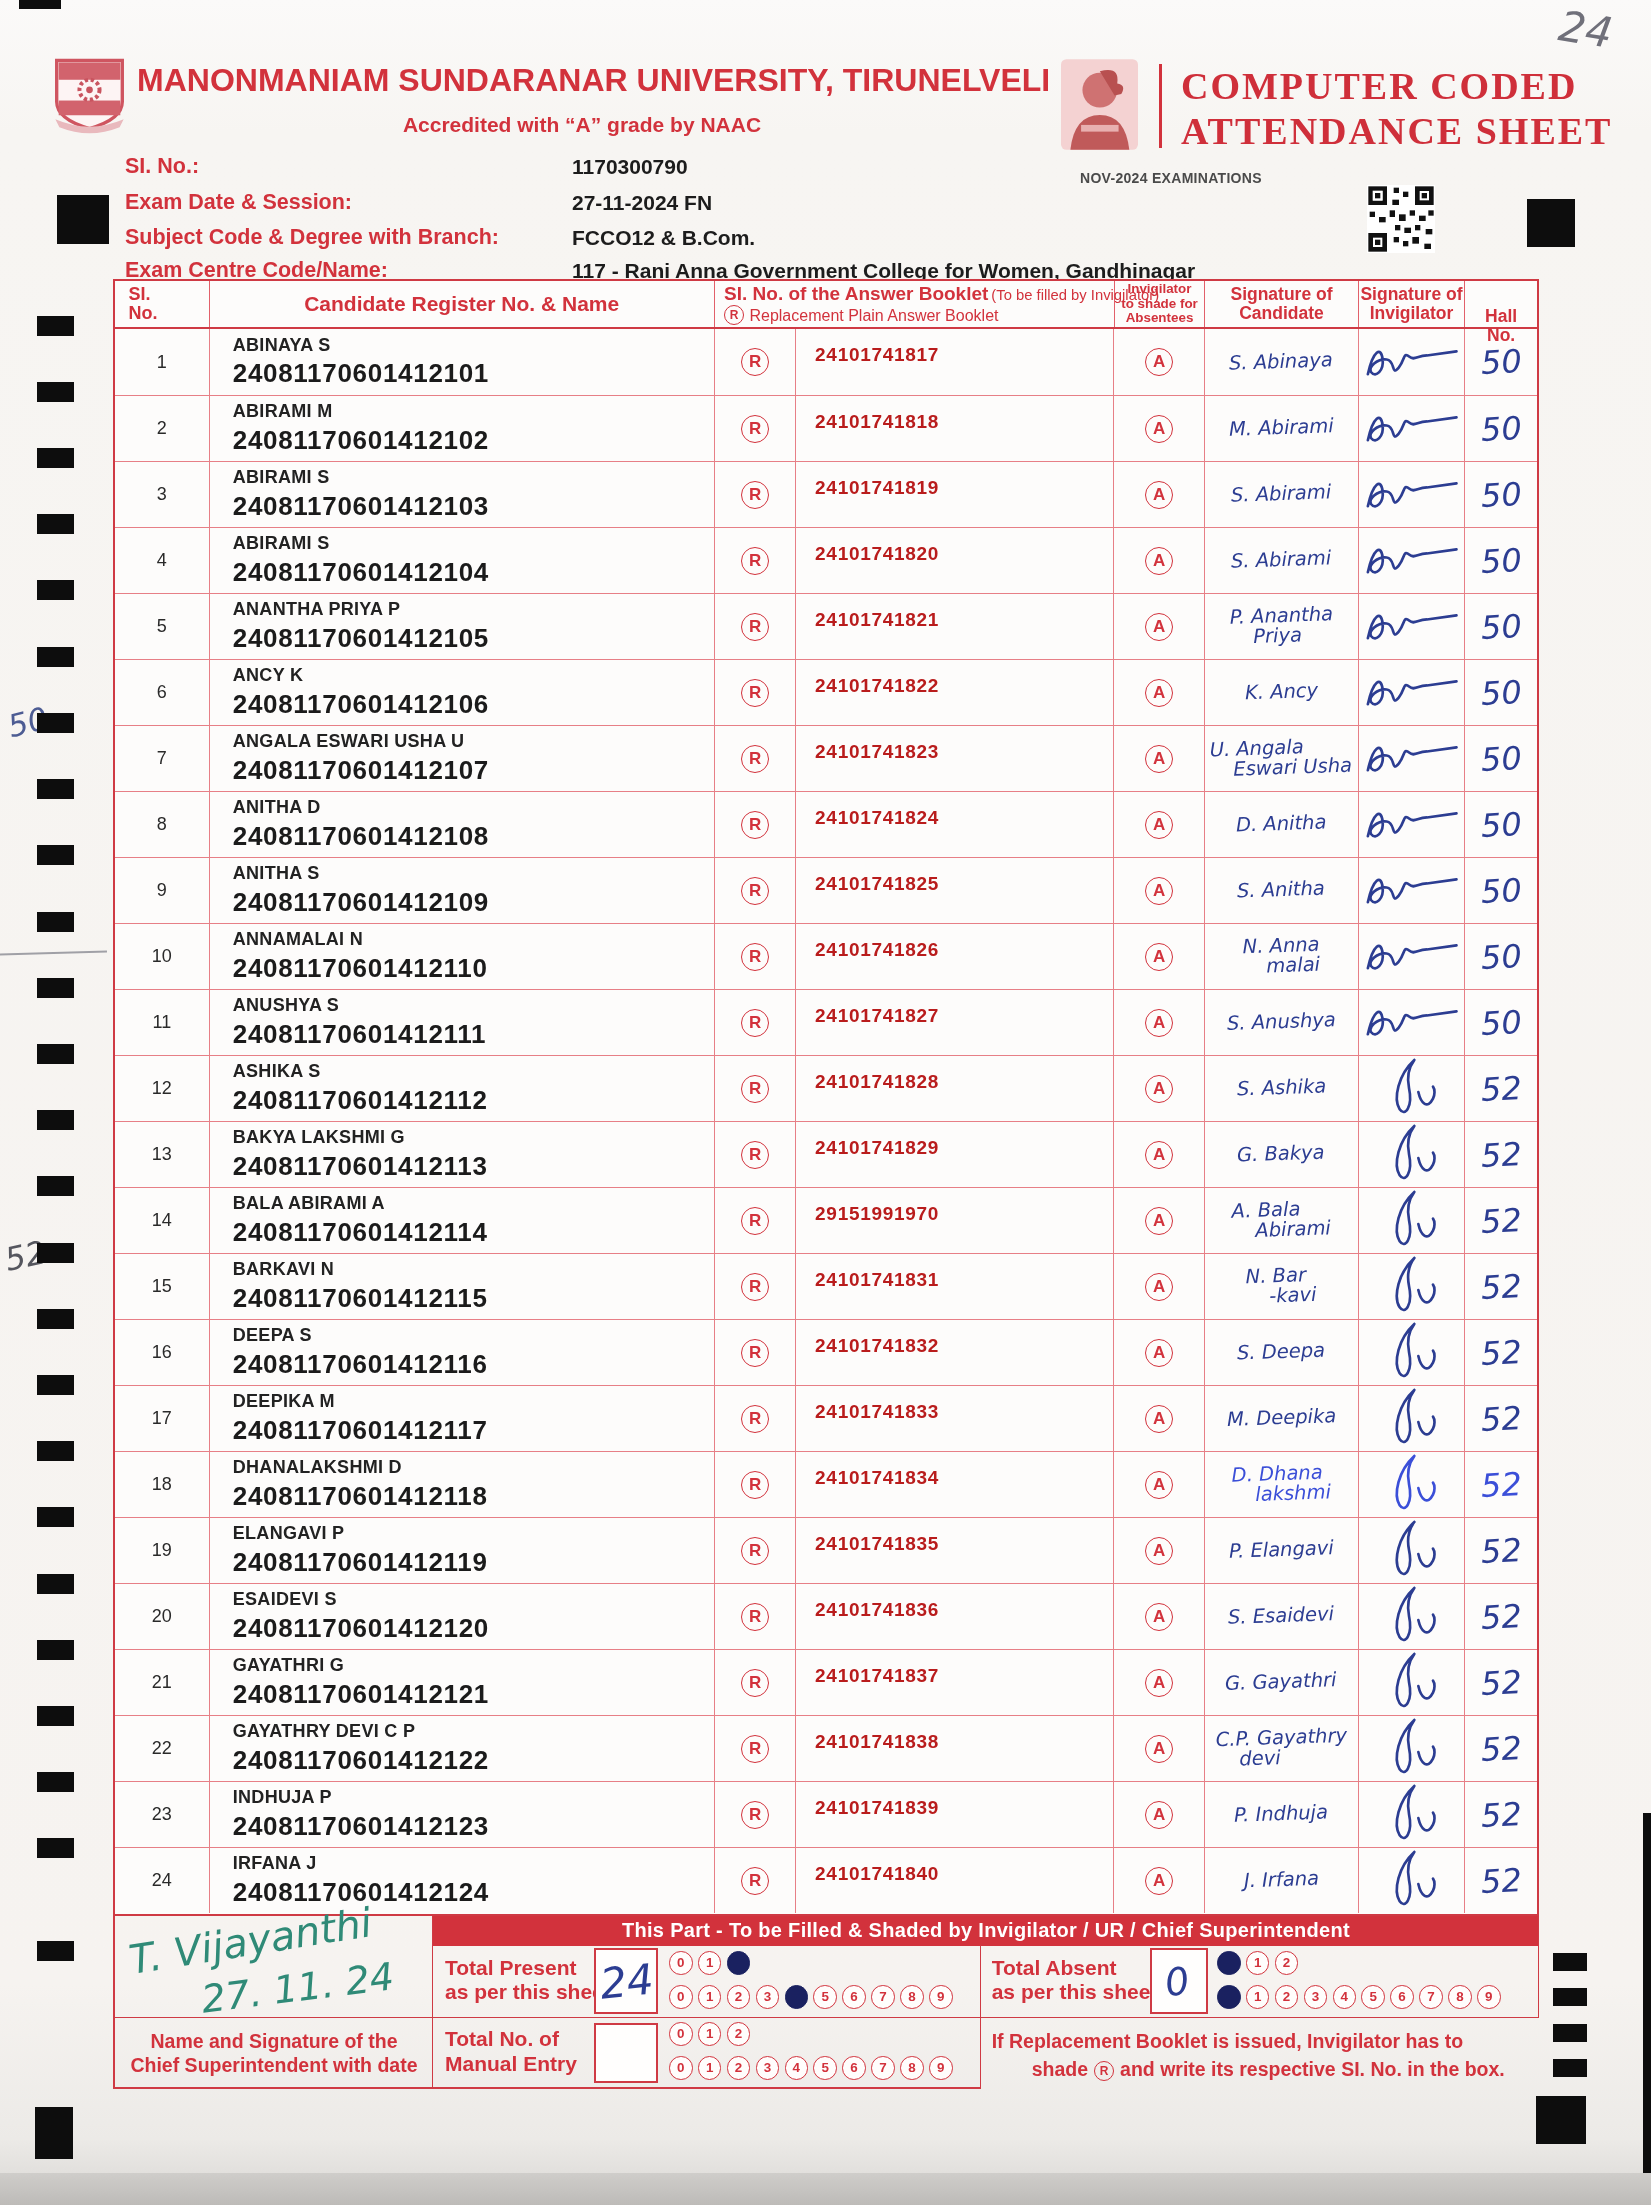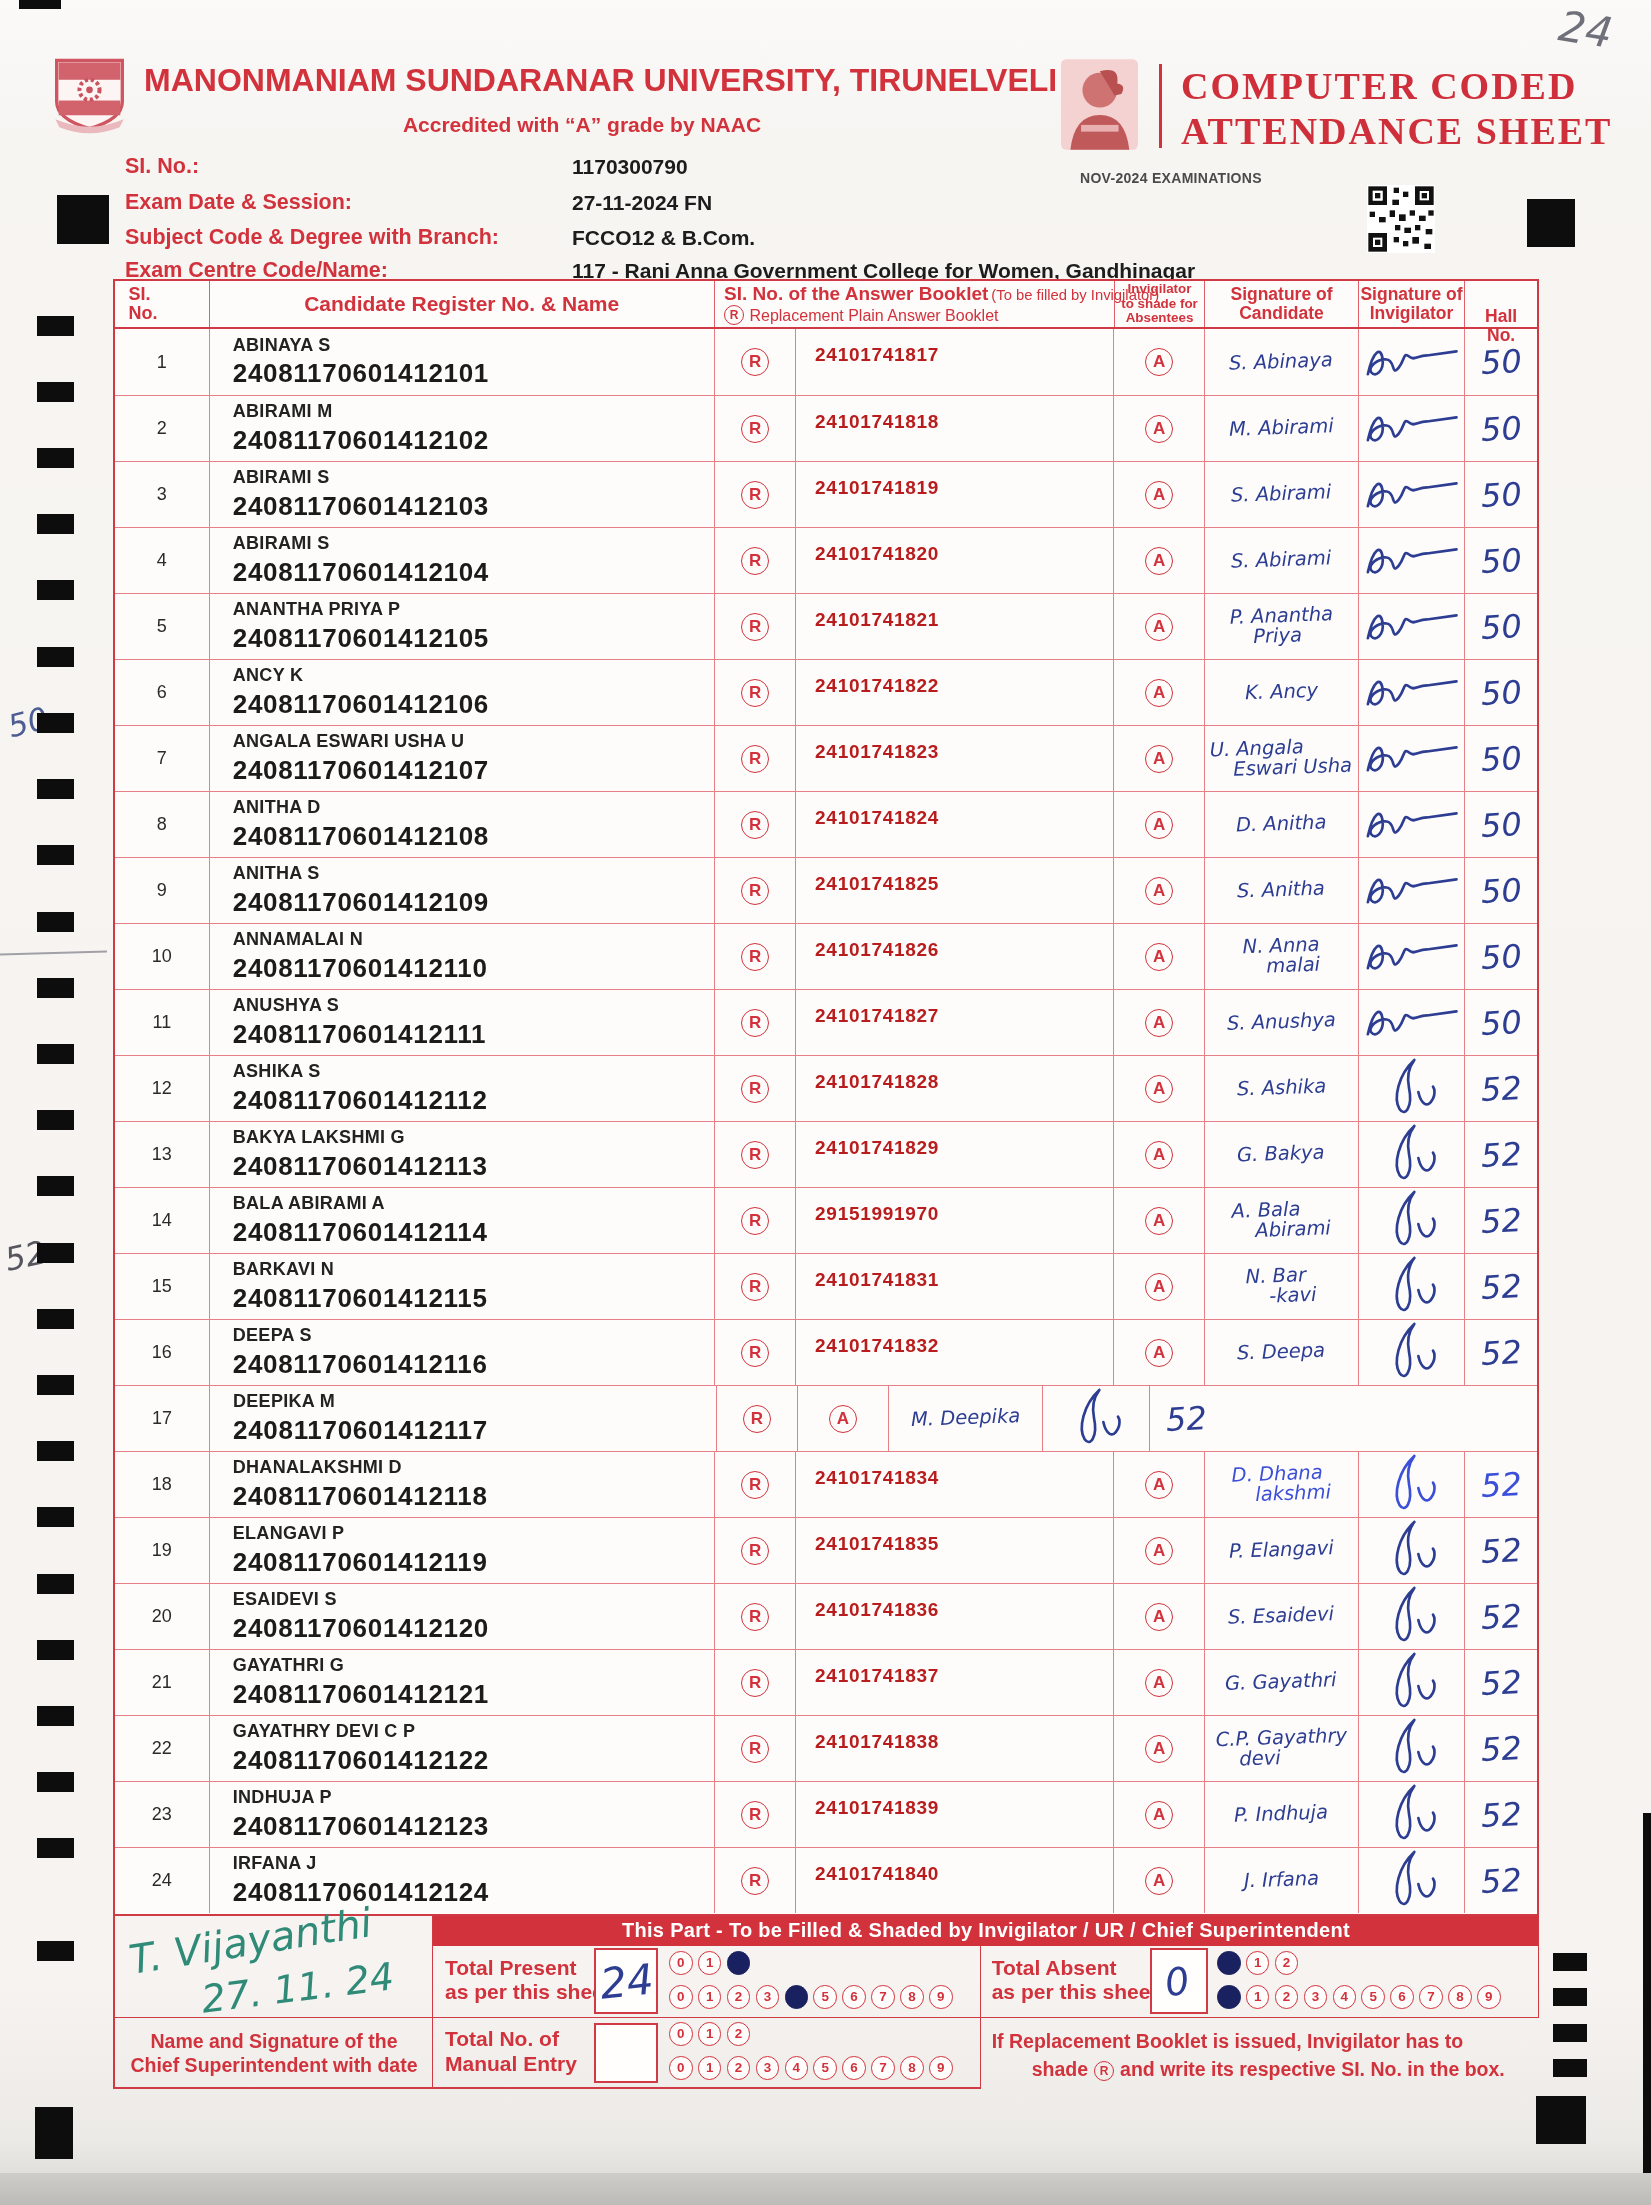--- a/index.html
+++ b/index.html
@@ -72,21 +72,21 @@
     <svg width="79" height="79" viewBox="0 0 118 118">
       <path d="M10 8 h98 v62 q0 26 -49 40 q-49 -14 -49 -40 Z" fill="#fdf4f4" stroke="#cf5560" stroke-width="5"></path>
       <rect x="13" y="11" width="92" height="26" fill="#d2636d"></rect>
       <rect x="13" y="68" width="92" height="22" fill="#d2636d"></rect>
       <circle cx="59" cy="52" r="15" fill="none" stroke="#c9545f" stroke-width="6" stroke-dasharray="5 4"></circle>
       <circle cx="59" cy="52" r="5" fill="#c9545f"></circle>
       <path d="M8 96 q51 22 102 0 l-6 12 q-45 18 -90 0 Z" fill="#e9b9bd"></path>
     </svg>
   </div>
 
-  <div class="abs uni-title" style="left:144px;top:62px;width:940px;">MANONMANIAM SUNDARANAR UNIVERSITY, TIRUNELVELI</div>
+  <div class="abs uni-title" style="left:137px;top:62px;width:940px;">MANONMANIAM SUNDARANAR UNIVERSITY, TIRUNELVELI</div>
   <div class="abs accred" style="left:142px;top:113px;width:880px;">Accredited with “A” grade by NAAC</div>
 
   <div class="abs" style="left:1061px;top:59px;width:77px;height:91px;">
     <svg width="77" height="91" viewBox="0 0 115 135">
       <rect x="0" y="0" width="115" height="135" rx="8" fill="#f4d2d2"></rect>
       <circle cx="58" cy="46" r="26" fill="#cf7272"></circle>
       <path d="M58 18 q30 -8 26 18 q14 2 6 16 l-10 2 Z" fill="#b85050"></path>
       <path d="M14 135 q6 -52 44 -52 q38 0 44 52 Z" fill="#c05a5a"></path>
       <rect x="30" y="98" width="56" height="10" fill="#e8b0b0"></rect>
     </svg>
@@ -682,20 +682,23 @@
             <span class="no-txt">17</span>
           </div>
           <div class="td w-cand">
             <div class="cand-wrap">
               <span class="cand-name">DEEPIKA M</span>
               <span class="cand-reg">24081170601412117</span>
             </div>
           </div>
           <div class="td w-r">
             <span class="csym">R</span>
+          </div>
+          <div class="td w-book">
+            <span class="book-num">24101741833</span>
           </div>
           <div class="td w-abs">
             <span class="csym">A</span>
           </div>
           <div class="td w-sigc">
             <span class="hand sigc-txt"><span>M. Deepika</span></span>
           </div>
           <div class="td w-sigi">
             <span class=""><svg width="60" height="62" viewBox="0 0 90 92">
                 <path d="M50 4 C26 26 18 62 28 78 C36 90 48 74 42 46 C38 26 44 12 50 4 M56 52 C60 70 70 78 78 62 C81 56 81 48 78 44" fill="none" stroke="#2c3d92" stroke-width="4" stroke-linecap="round"></path>

